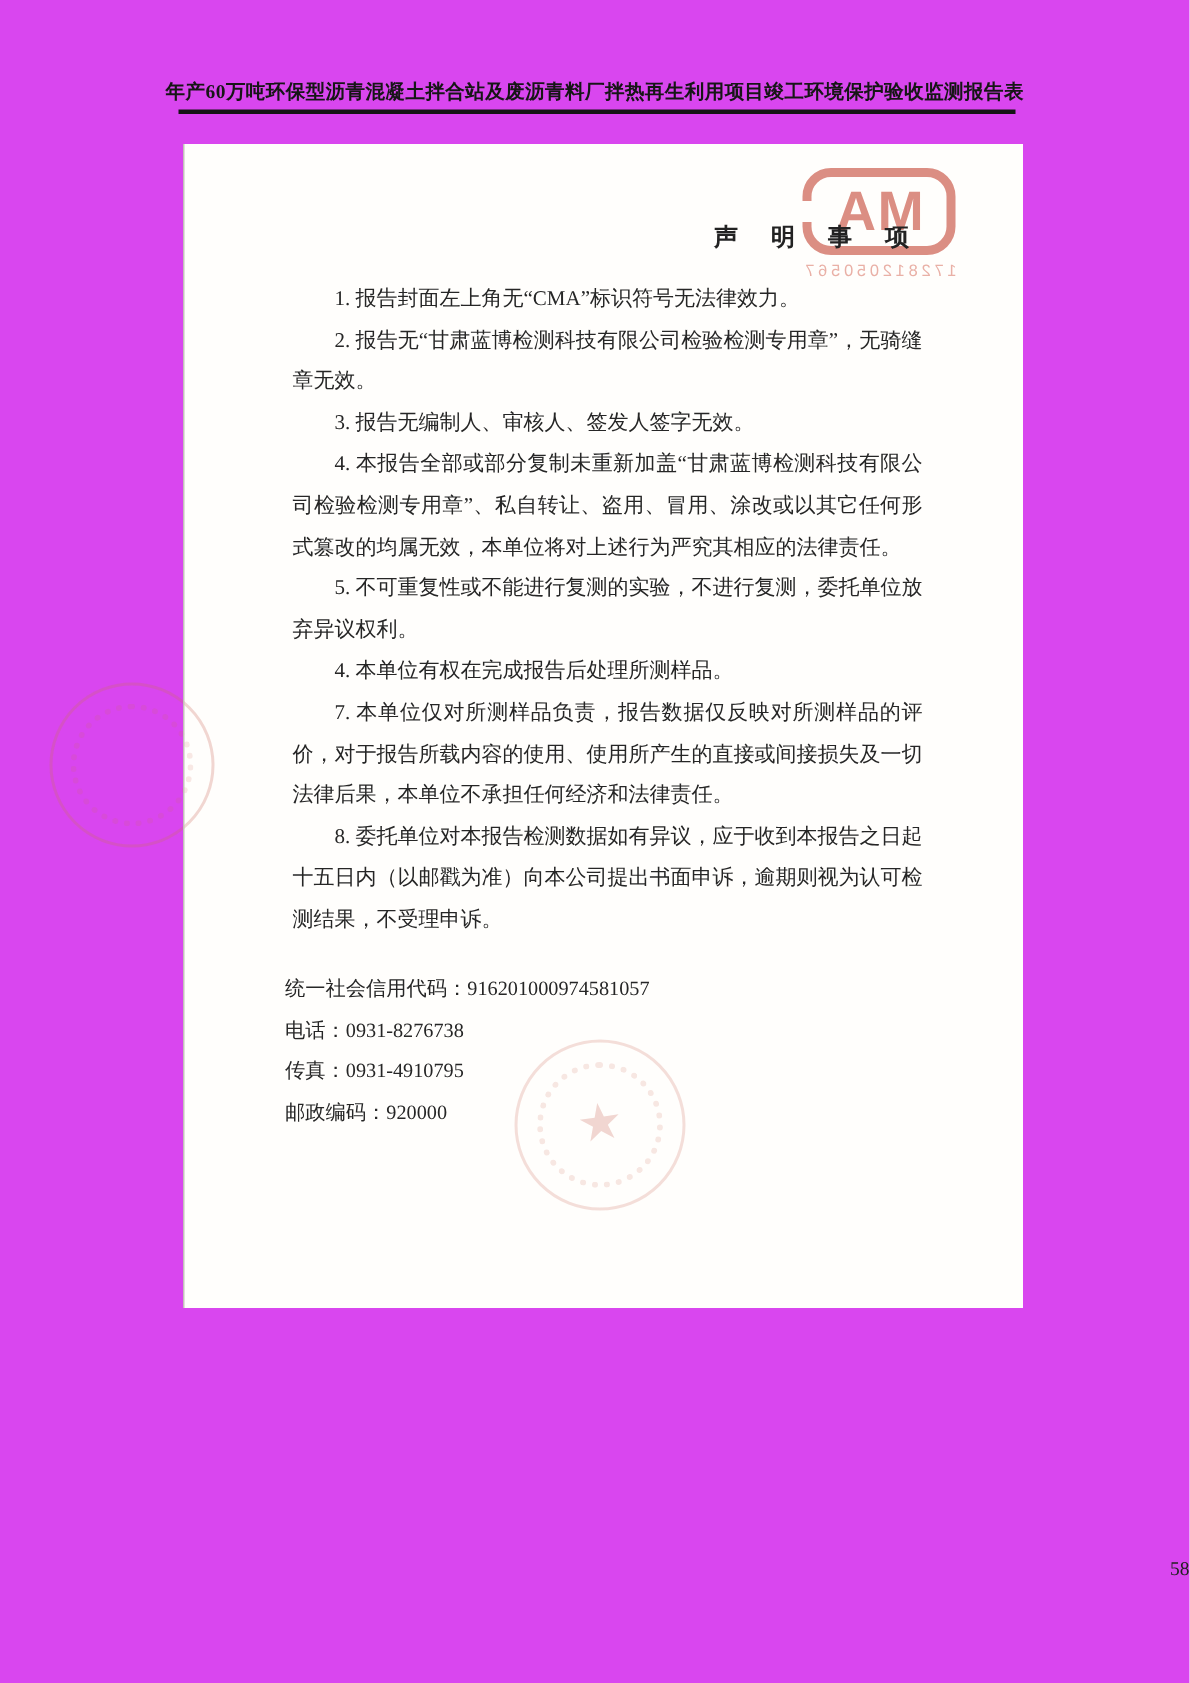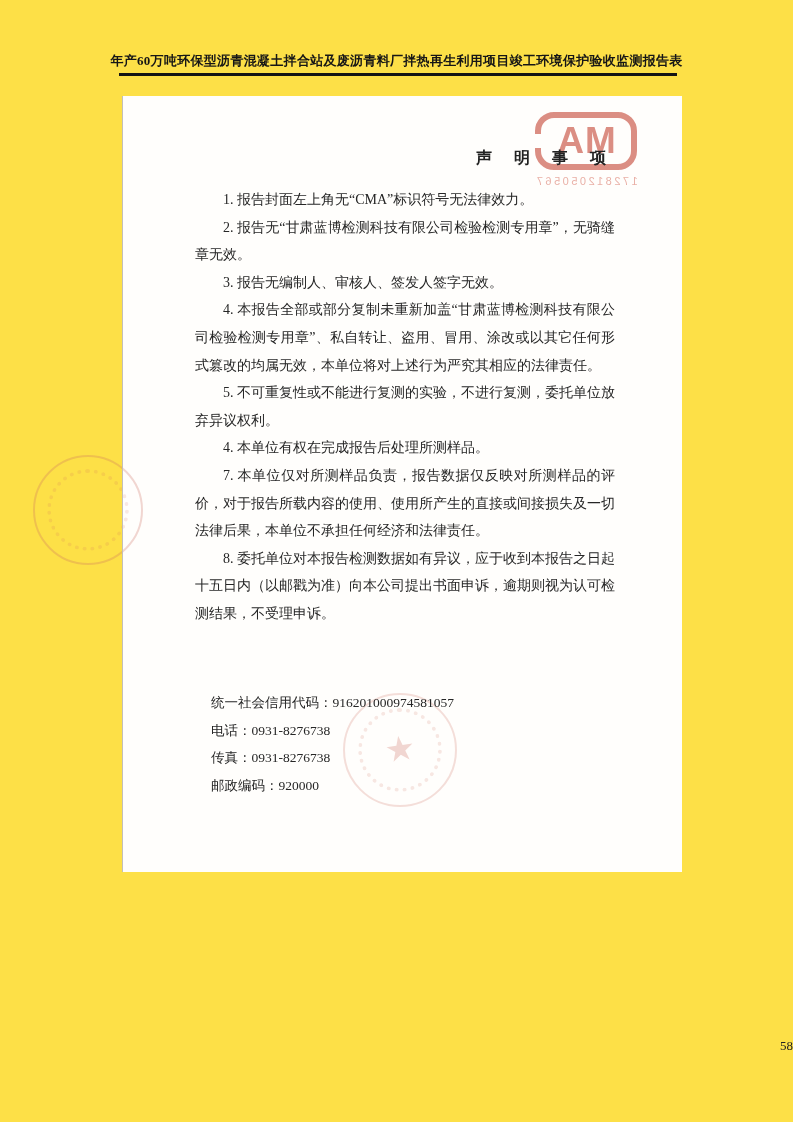--- a/index.html
+++ b/index.html
@@ -1,19 +1,19 @@
 <!DOCTYPE html>
 <html><head>
 <meta charset="utf-8">
 <style>
   * { margin:0; padding:0; box-sizing:border-box; }
   html,body { background:#ffffff; }
   #screenshot {
     position:relative; width:793px; height:1122px;
-    background:#fde047; overflow:hidden;
+    background:#d946ef; overflow:hidden;
     font-family:"Liberation Serif", serif; color:#262626;
   }
 
   
   .doc-header-title {
     position:absolute; top:52px; left:0; width:793px;
     text-align:center; font-weight:bold; font-size:13px;
     letter-spacing:0.3px; color:#161616;
   }
   .doc-header-rule {
@@ -62,21 +62,21 @@
     letter-spacing:9px; text-indent:9px; color:#222222;
     margin-bottom:17px;
   }
   .decl-item {
     text-indent:2em; font-size:14px; line-height:27.6px;
     text-align:justify; color:#262626;
   }
 
   
   .contact {
-    position:absolute; left:89px; top:549px; width:440px; z-index:2;margin-top:44px;
+    position:absolute; left:68px; top:549px; width:440px; z-index:2;
   }
   .contact p { font-size:13.5px; line-height:27.5px; color:#262626; }
 
   
   .center-seal {
     position:absolute; left:221px; top:597px; width:114px; height:114px;
     border-radius:50%; border:2px solid rgba(206,110,96,0.22); z-index:1;
   }
   .center-seal::before {
     content:""; position:absolute; inset:13px; border-radius:50%;
@@ -139,21 +139,21 @@
         </div>
     </div>
 
     <div class="center-seal">
       <span class="seal-star">★</span>
     </div>
 
     <div class="contact">
       <p>统一社会信用代码：916201000974581057</p>
       <p>电话：0931-8276738</p>
-      <p>传真：0931-8276738</p>
+      <p>传真：0931-4910795</p>
       <p>邮政编码：920000</p>
     </div>
 
   </div>
 
   <div class="left-seal"></div>
 
   <div class="page-edge-line"></div>
 
   <div class="page-number">58</div>

